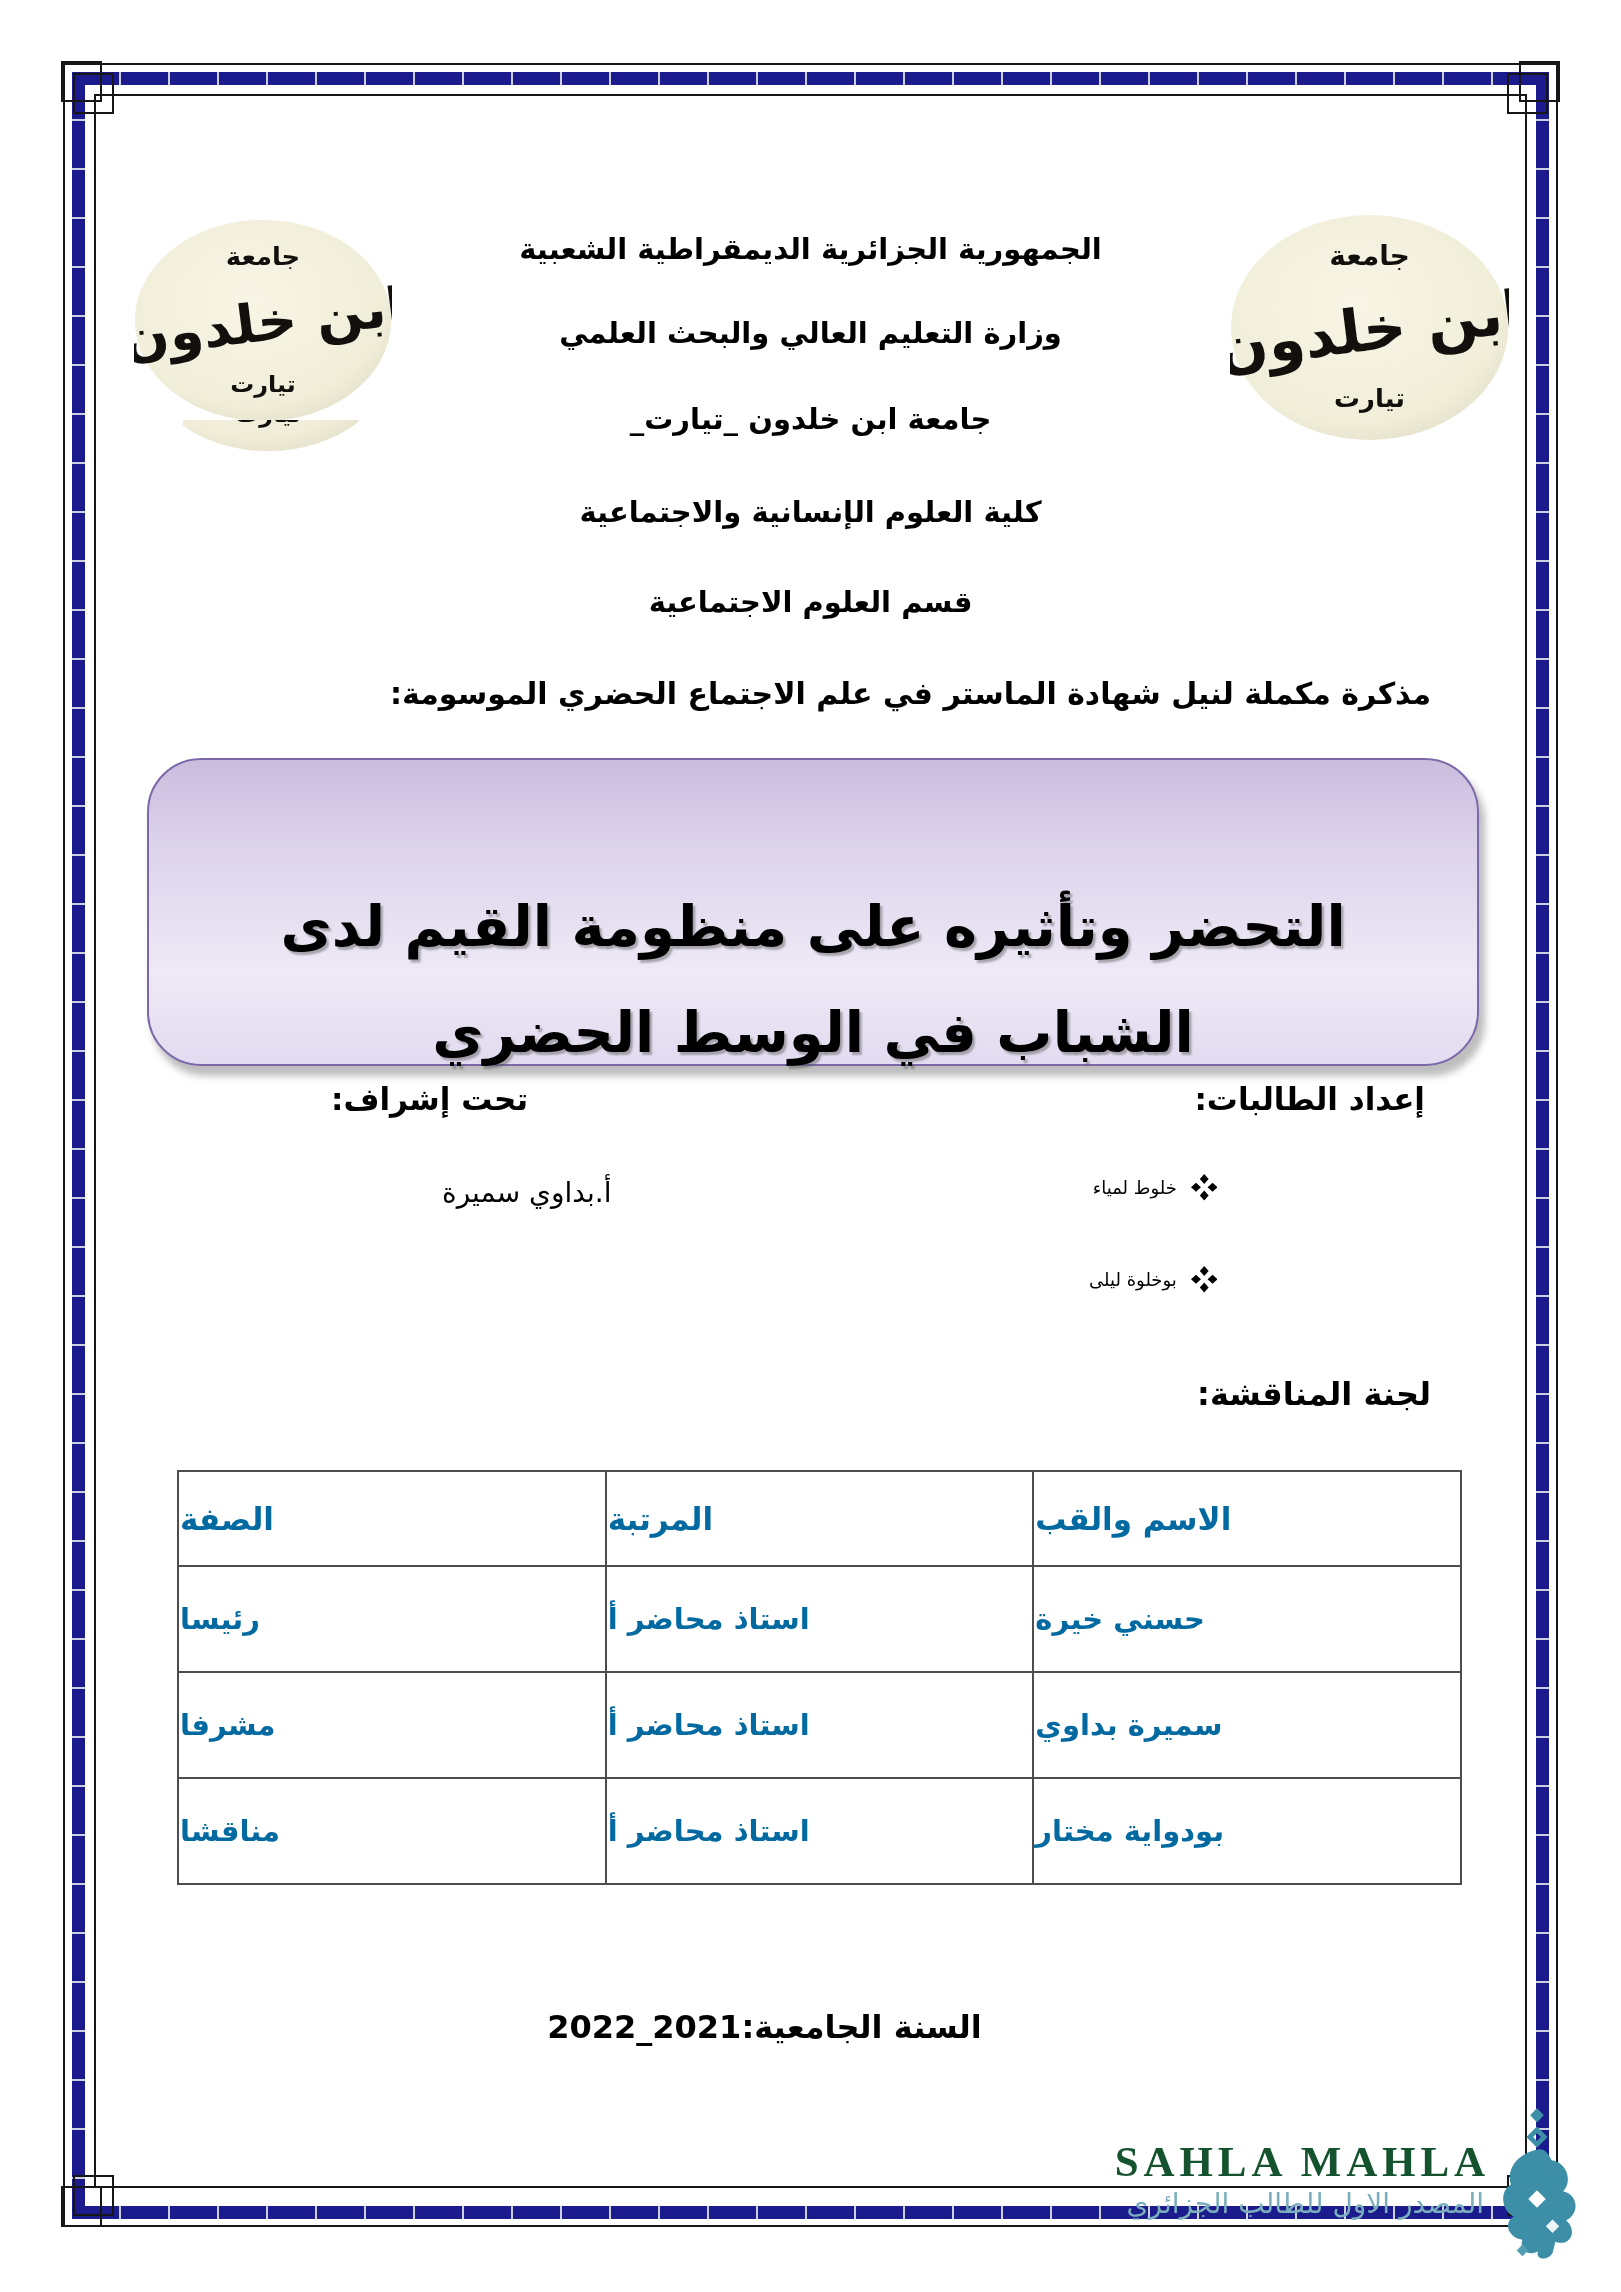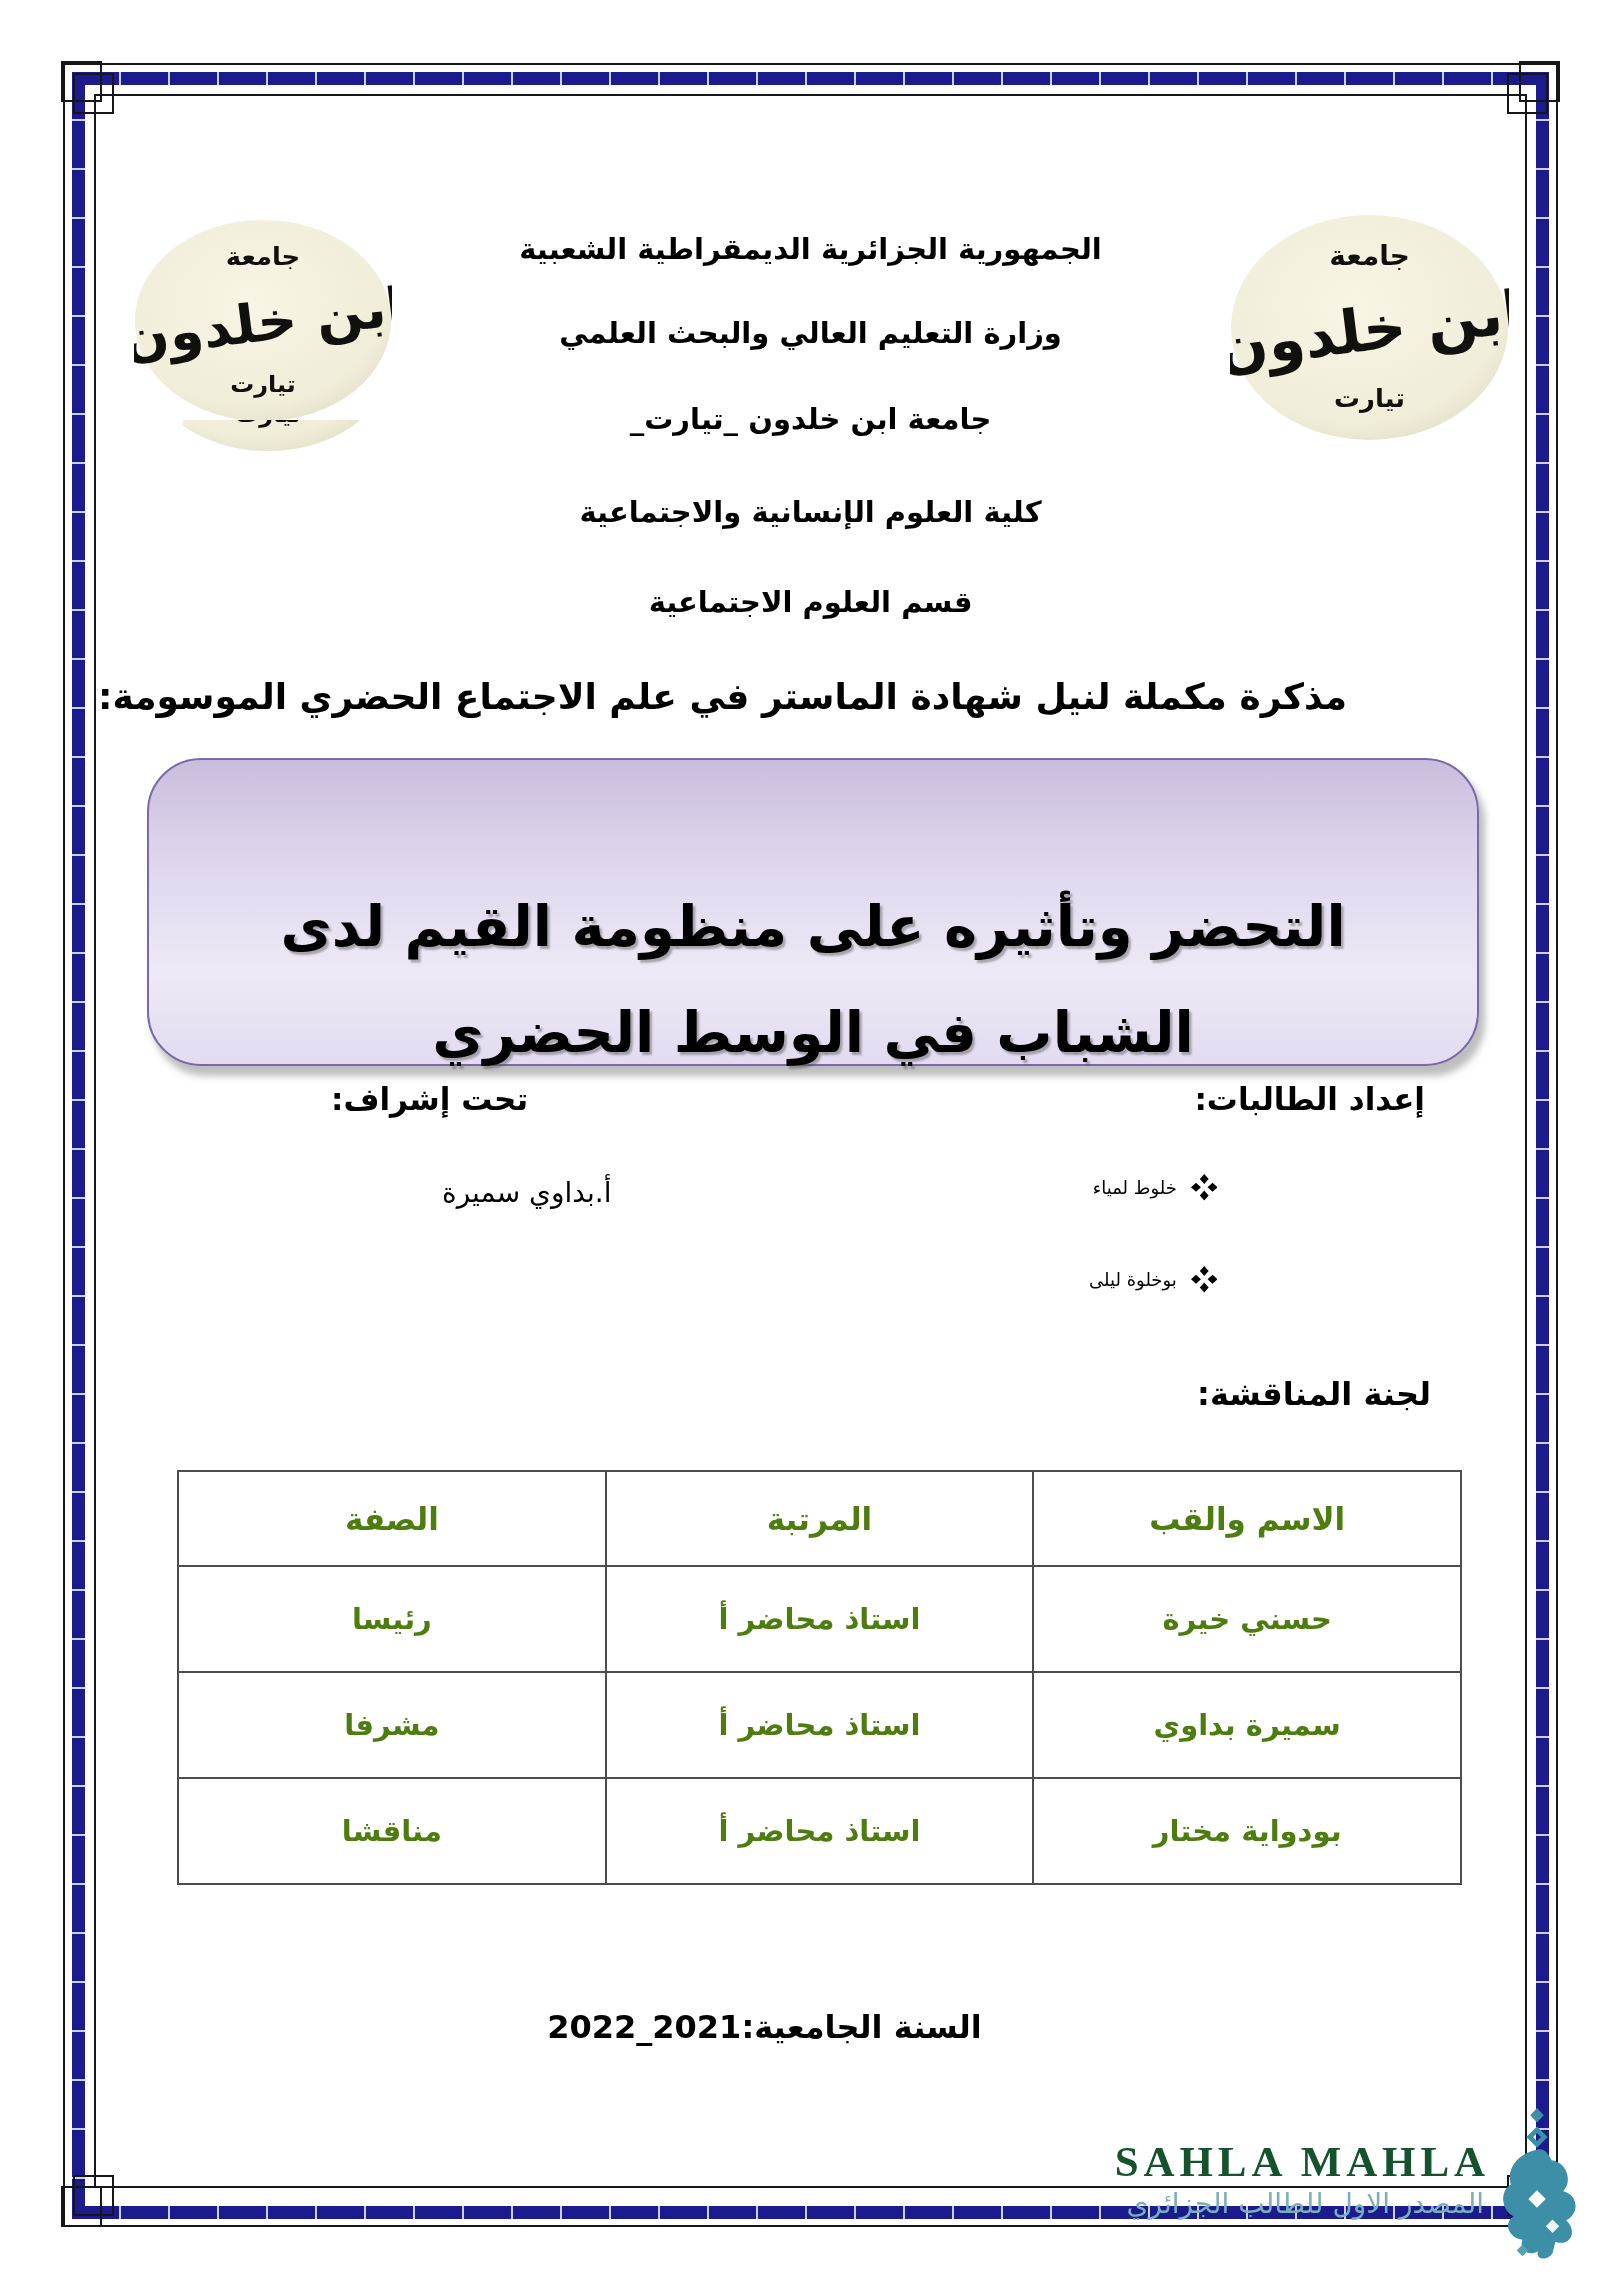--- a/index.html
+++ b/index.html
@@ -25,22 +25,22 @@
   
   .logo{position:absolute;}
   .logo svg{display:block; width:100%; height:100%;}
   .logo-left {left:134px; top:219px; width:258px; height:203px;}
   .logo-right{left:1230px; top:214px; width:279px; height:227px;}
   .logo-frag{position:absolute; left:183px; top:420px; width:176px; height:32px; overflow:hidden;}
   .logo-frag svg{position:absolute; left:-44px; top:-171px; width:258px; height:203px;}
   
   .hline{position:absolute; left:98px; width:1425px; text-align:center;
     font-weight:bold; font-size:29px; letter-spacing:0.5px;}
-  .note-line{position:absolute; left:98px; width:1333px; text-align:left;
-    font-weight:bold; font-size:36px;}
+  .note-line{position:absolute; left:98px; width:1333px; text-align:right;
+    font-weight:bold; font-size:30px;}
   
   .title-box{position:absolute; left:147px; top:758px; width:1328px; height:304px;
     border:2.9px solid #7b68a8; border-radius:54px;
     background:linear-gradient(180deg,#c9bddd 0%, #ddd4ec 30%, #eee9f6 70%, #e3dbf0 100%);
     box-shadow:5.9px 9.8px 7.8px rgba(125,125,125,.5);
     display:flex; flex-direction:column; justify-content:flex-end; align-items:center; gap:45px;}
   .title-line{font-size:56px; font-weight:bold; color:#000; line-height:1.1;
     text-shadow:2.5px 2.9px 2px rgba(85,85,85,.45);}
   
   .lbl{position:absolute; font-weight:bold; font-size:31px;}
@@ -48,22 +48,22 @@
   .supervisor-label{left:331px; top:1081px;}
   .student-row{position:absolute; right:404px; display:flex; align-items:center; gap:13.7px; font-size:18px;}
   .student-row .bullet{width:26.5px; height:26.5px; flex:0 0 auto;}
   .supervisor-name{position:absolute; left:442px; top:1176px; font-size:28px;}
   
   .committee-label{position:absolute; left:98px; width:1333px; top:1375px;
     text-align:right; font-weight:bold; font-size:32px;}
   table.committee{position:absolute; left:177px; top:1470px; width:1285px;
     border-collapse:collapse; table-layout:fixed;}
   table.committee th, table.committee td{
-    border:2.9px solid #4d4d4d; text-align:center; vertical-align:middle;
-    font-weight:bold; color:#4d7c0f;}
+    border:2.9px solid #4d4d4d; text-align:left; vertical-align:middle;
+    font-weight:bold; color:#0369a1;}
   table.committee th{height:91px; font-size:31px;}
   table.committee td{height:102px; font-size:29px;}
   
   .year-line{position:absolute; left:98px; width:1333px; top:2008px;
     text-align:center; font-weight:bold; font-size:32px;}
   .wm-brand{position:absolute; right:131px; top:2137px;
     font-family:"Liberation Serif", serif; font-weight:bold; font-size:43px;
     letter-spacing:4.9px; color:#14532d; white-space:nowrap;}
   .wm-tagline{position:absolute; right:137px; top:2187px; font-size:28px;
     color:#7aaebc; white-space:nowrap;}

